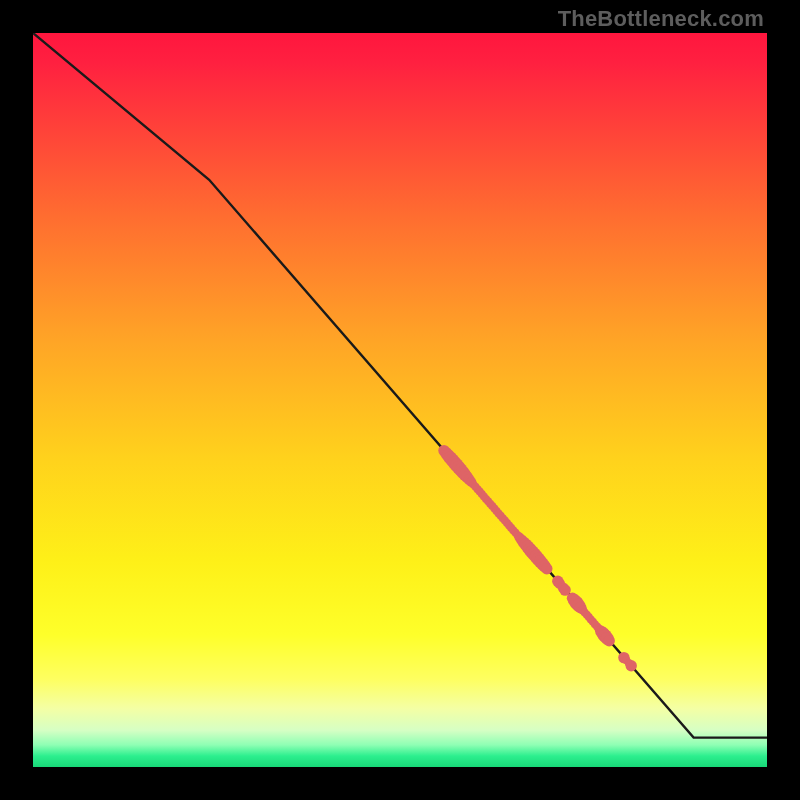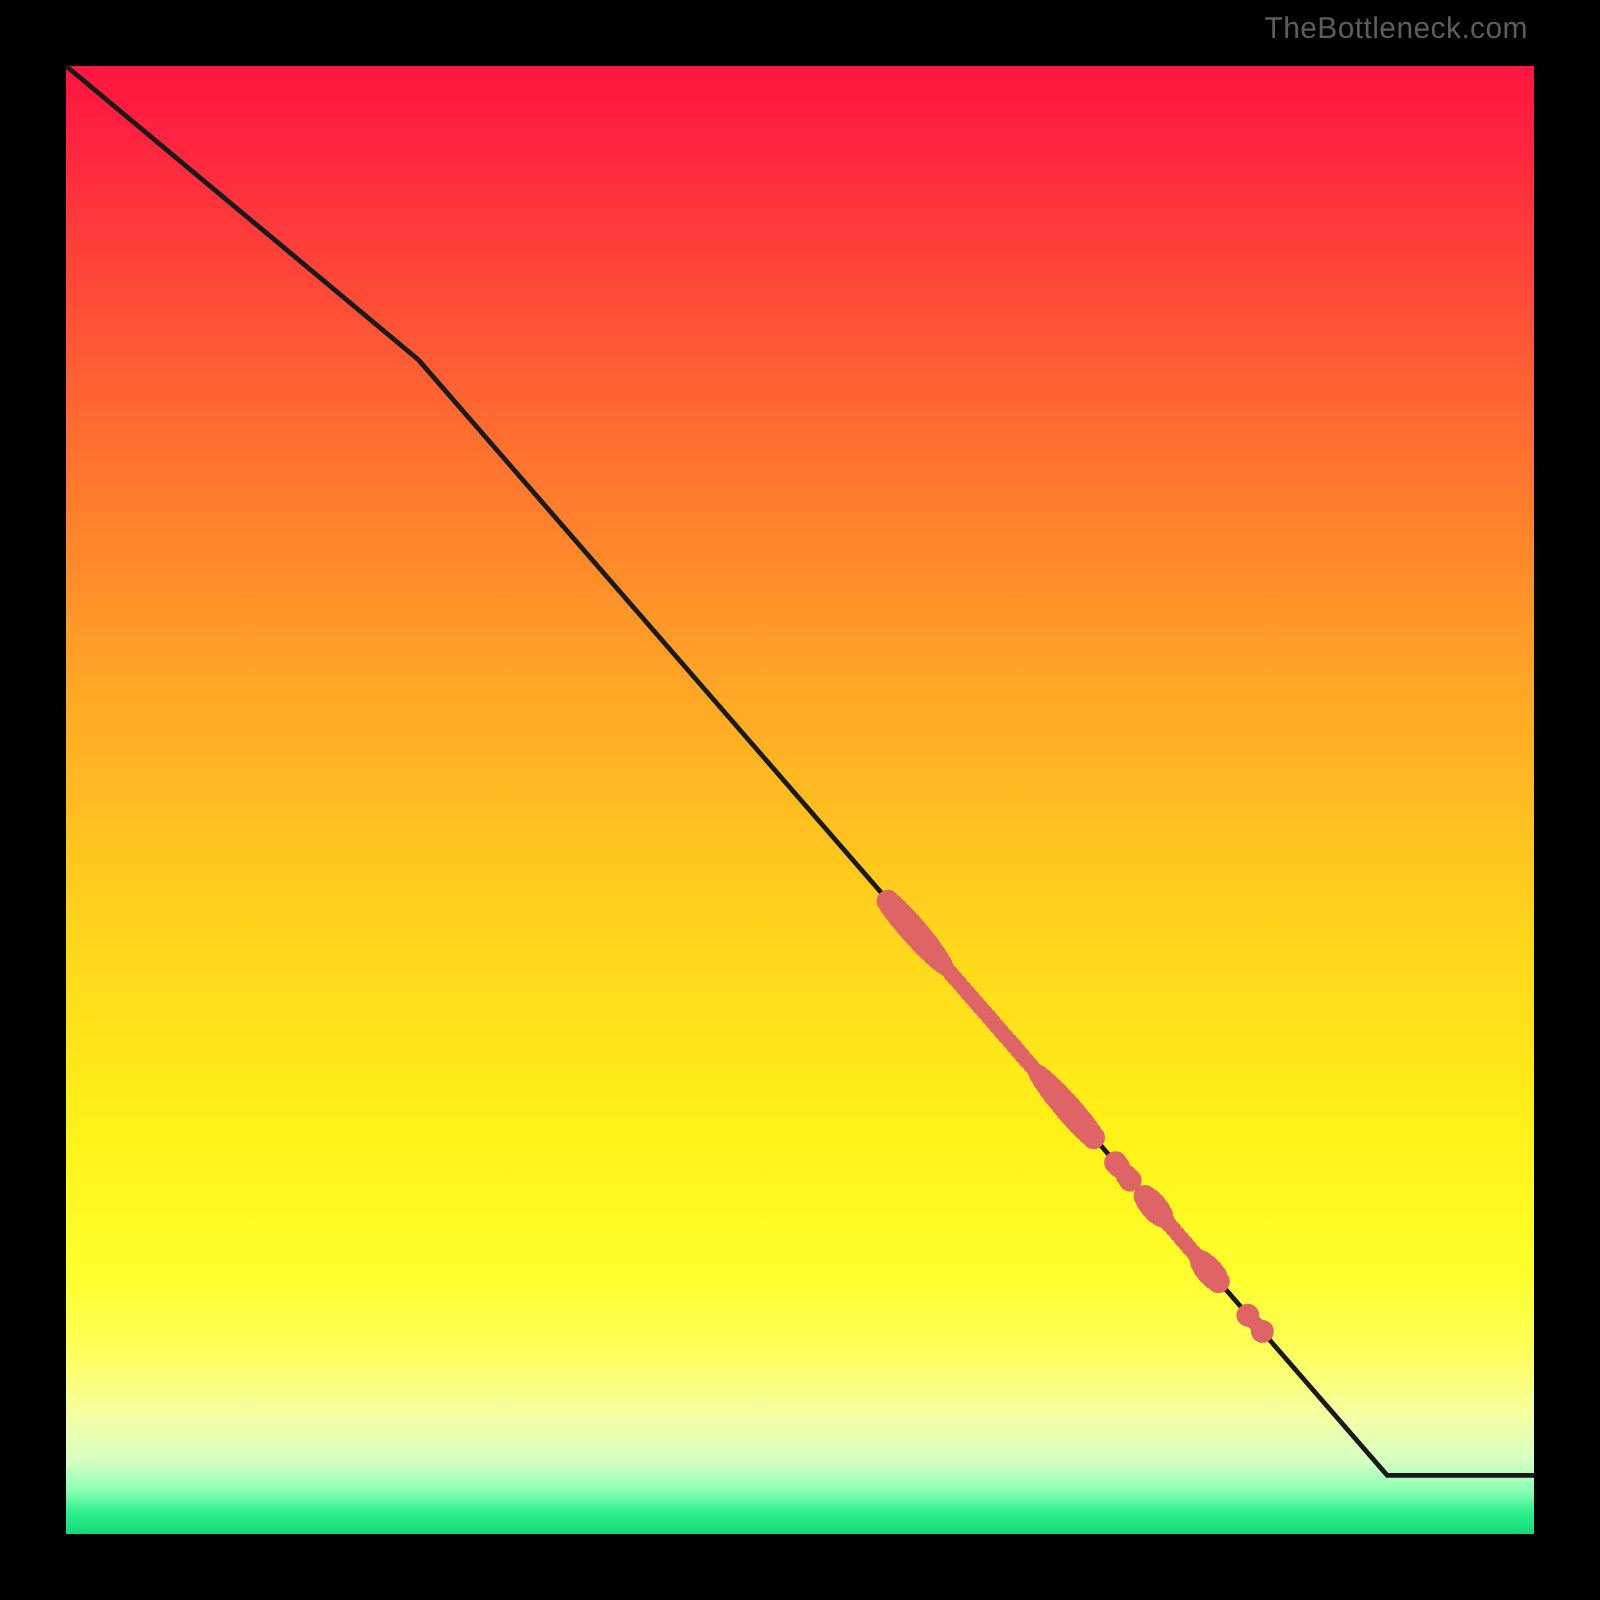--- a/index.html
+++ b/index.html
@@ -49,22 +49,22 @@
       #8effb4 97%,
       #2cef8e 98.5%,
       #18d878 100%
     );
   }
   .watermark {
     position: absolute;
     top: 6px;
     right: 36px;
     color: #5d5d5d;
-    font-size: 15px;
-    font-weight: 400;
+    font-size: 22px;
+    font-weight: 700;
     letter-spacing: 0.2px;
     user-select: none;
   }
   svg.overlay {
     position: absolute;
     left: 0;
     top: 0;
     width: 100%;
     height: 100%;
   }

